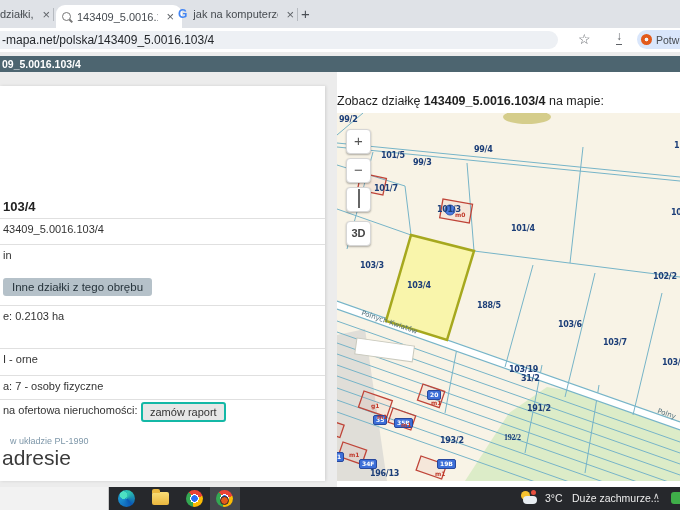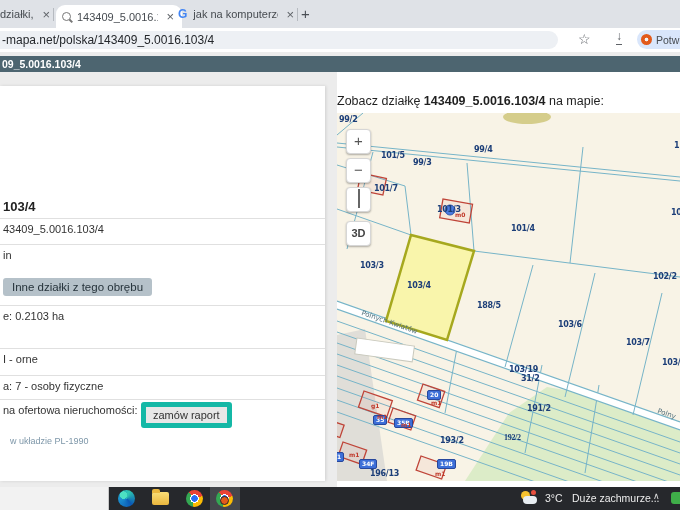--- a/index.html
+++ b/index.html
@@ -42,21 +42,21 @@
   .card{left:0;top:86px;width:325px;height:395px;background:#fff;box-shadow:1px 0 3px rgba(0,0,0,.12);}
   .card-head{position:absolute;left:0;top:0;width:325px;height:74px;background:#5e7886;color:#fff;}
   .card-head .sm{position:absolute;left:3px;top:8px;font-size:12px;color:#dde4e8;}
   .card-head .lg{position:absolute;left:1px;top:26px;font-size:27px;font-weight:400;letter-spacing:.5px;}
   .prow{position:absolute;left:3px;font-size:11px;color:#333;white-space:nowrap;}
   .phead{position:absolute;left:2px;top:84px;font-size:17px;color:#3c3c3c;}
   .pshort{position:absolute;left:3px;top:113px;font-size:13px;font-weight:bold;color:#222;}
   .phr{position:absolute;left:0;width:325px;height:1px;background:#e0e0e0;}
   .chip-slate{position:absolute;left:3px;top:192px;background:#b5c1c9;color:#26333b;font-size:11.5px;
               padding:3px 9px;border-radius:3px;}
-  .chip-gray{position:absolute;left:141px;top:316px;background:#e7e7e7;border:5px solid #14b8a6;
+  .chip-gray{position:absolute;left:141px;top:316px;background:#e7e7e7;border:2px solid #14b8a6;
              color:#333;font-size:11px;padding:2px 7px;border-radius:3px;}
   .star-red{color:#cc2222;}
   .footnote{position:absolute;left:10px;top:350px;font-size:9px;color:#7e97a9;}
   .addrhead{position:absolute;left:2px;top:360px;font-size:21px;color:#3a3a3a;}
 
   
   .map-caption{left:337px;top:94px;font-size:12.5px;color:#1f1f1f;white-space:nowrap;}
   .map-caption b{font-weight:bold;}
 
   
@@ -147,20 +147,21 @@
   <div class="phr" style="top:219px;"></div>
   <div class="prow" style="top:224px;">e: 0.2103 ha</div>
   <div class="phr" style="top:262px;"></div>
   <div class="prow" style="top:267px;">I - orne</div>
   <div class="phr" style="top:289px;"></div>
   <div class="prow" style="top:294px;">a: 7 - osoby fizyczne</div>
   <div class="phr" style="top:313px;"></div>
   <div class="prow" style="top:318px;">na ofertowa nieruchomości:</div>
   <div class="chip-gray">zamów raport</div>
   <div class="footnote">w układzie PL-1990</div>
+  <div class="addrhead">adresie</div>
 </div>
 
 <div class="abs map-caption"><span>Zobacz działkę </span><b>143409_5.0016.103/4</b><span> na mapie:</span></div>
 
 <div class="abs map" id="map">
   <svg width="343" height="368" viewBox="0 0 343 368">
     <rect x="0" y="0" width="343" height="368" fill="#f8f3e6"></rect>
     <ellipse cx="190" cy="4" rx="24" ry="7" fill="#d5cd8b"></ellipse>
     <polygon points="0,222 28,216 50,368 0,368" fill="#e0ded8"></polygon>
     <polygon points="128,368 172,300 210,274 240,279 343,317 343,368" fill="#dcecc8"></polygon>
@@ -217,21 +218,21 @@
       <span class="plabel" style="left: 44px; top: 38px;">101/5</span>
       <span class="plabel" style="left: 76px; top: 45px;">99/3</span>
       <span class="plabel" style="left: 137px; top: 32px;">99/4</span>
       <span class="plabel" style="left: 37px; top: 71px;">101/7</span>
       <span class="plabel" style="left: 100px; top: 92px;">101/3</span>
       <span class="plabel" style="left: 174px; top: 111px;">101/4</span>
       <span class="plabel" style="left: 23px; top: 148px;">103/3</span>
       <span class="plabel" style="left: 70px; top: 168px;">103/4</span>
       <span class="plabel" style="left: 140px; top: 188px;">188/5</span>
       <span class="plabel" style="left: 204px; top: 207px; margin-left: 17px;">103/6</span>
-      <span class="plabel" style="left: 266px; top: 225px; margin-left: 23px;">103/7</span>
+      <span class="plabel" style="left: 266px; top: 225px;">103/7</span>
       <span class="plabel" style="left: 316px; top: 159px;">102/2</span>
       <span class="plabel" style="left: 325px; top: 245px;">103/8</span>
       <span class="plabel" style="left: 172px; top: 252px;">103/19</span>
       <span class="plabel" style="left: 184px; top: 261px;">31/2</span>
       <span class="plabel" style="left: 190px; top: 291px;">191/2</span>
       <span class="plabel" style="left: 167px; top: 320px; font-family: Liberation Serif, serif;">192/2</span>
       <span class="plabel" style="left: 103px; top: 323px;">193/2</span>
       <span class="plabel" style="left: 33px; top: 356px;">196/13</span>
       <span class="plabel" style="left: 337px; top: 28px;">1</span>
       <span class="plabel" style="left: 334px; top: 95px;">10</span>

